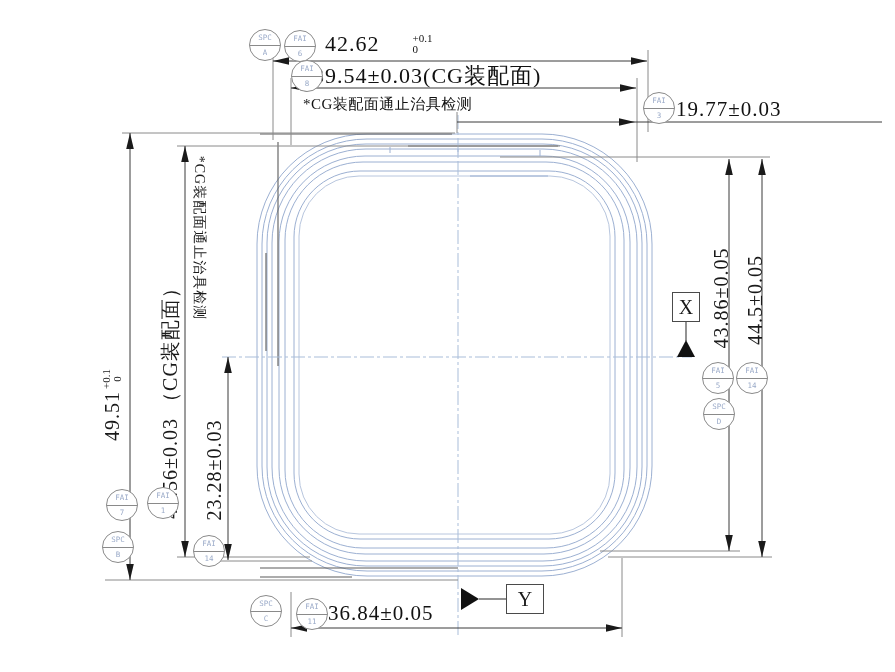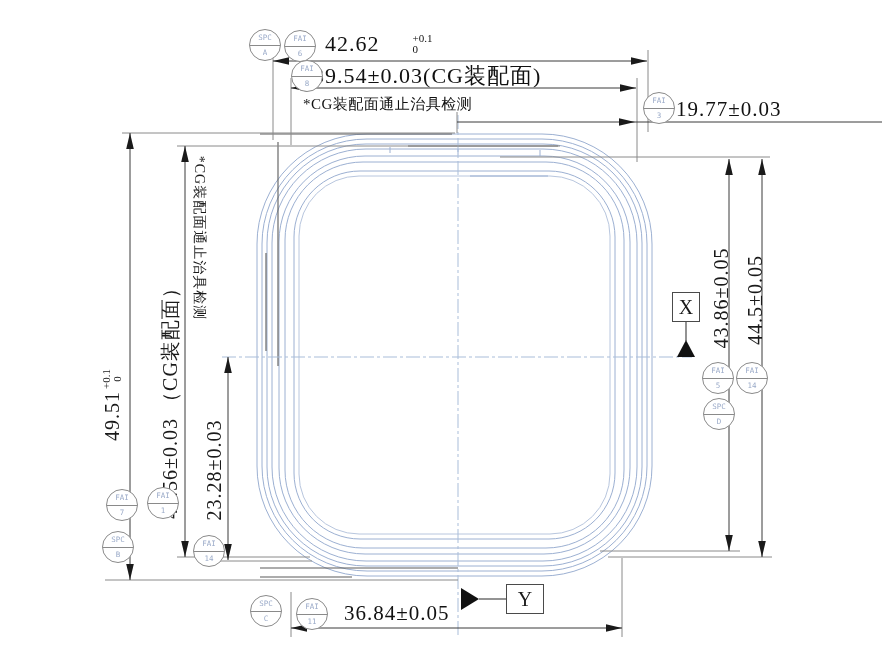--- a/index.html
+++ b/index.html
@@ -123,21 +123,21 @@
       <span>0</span>
     </span>
   </div>
 
   <div class="dimtext big" style="left:313px;top:61px;">39.54±0.03(CG装配面)</div>
 
   <div class="dimtext note" style="left:303px;top:95px;">*CG装配面通止治具检测</div>
 
   <div class="dimtext mid" style="left:676px;top:97px;">19.77±0.03</div>
 
-  <div class="dimtext mid" style="left:344px;top:601px;text-align:right;">36.84±0.05</div>
+  <div class="dimtext mid" style="left:328px;top:601px;text-align:right;">36.84±0.05</div>
 
   <div class="rot rot-ccw" style="left:52px;top:393px;width:120px;">
     <span class="tolwrap">
       <span>49.51</span>
       <span class="tolstack">
         <span>+0.1</span>
         <span>0</span>
       </span>
     </span>
   </div>

